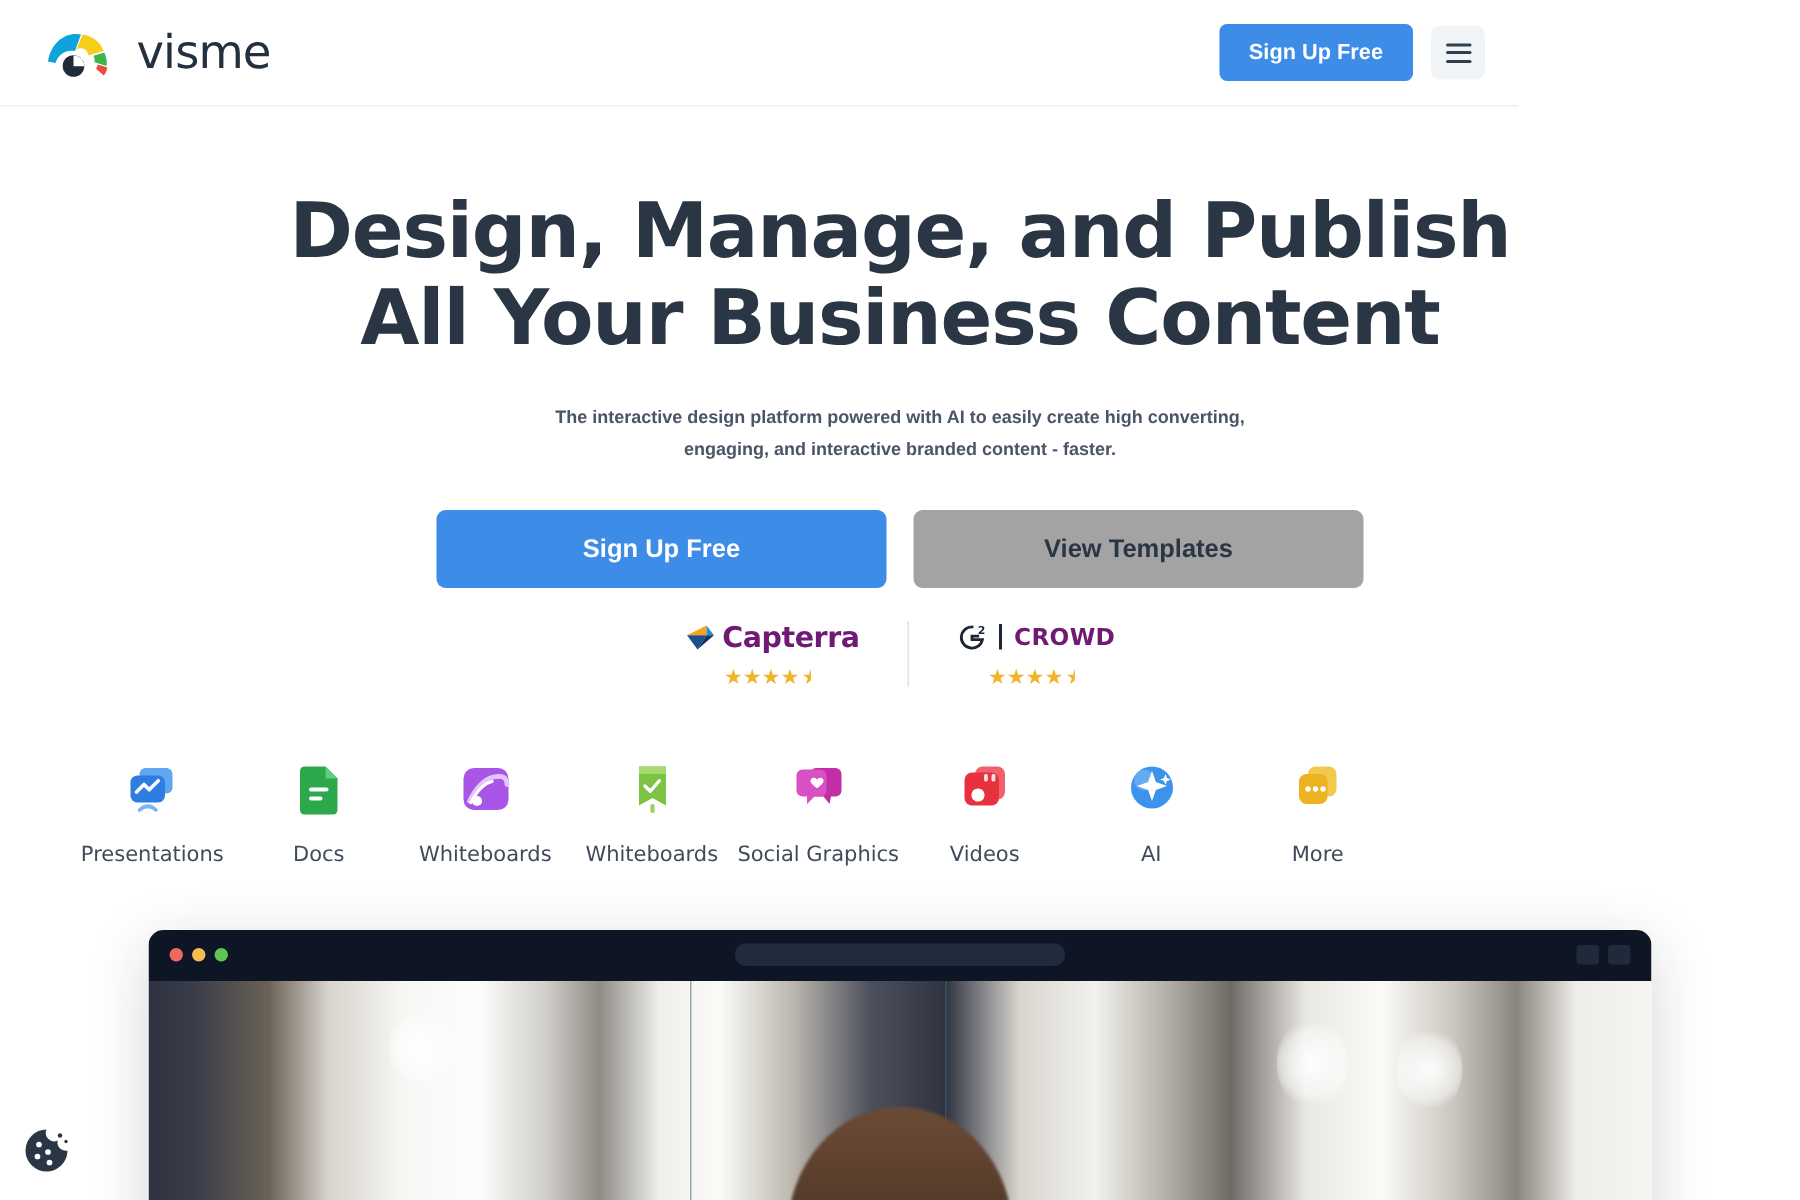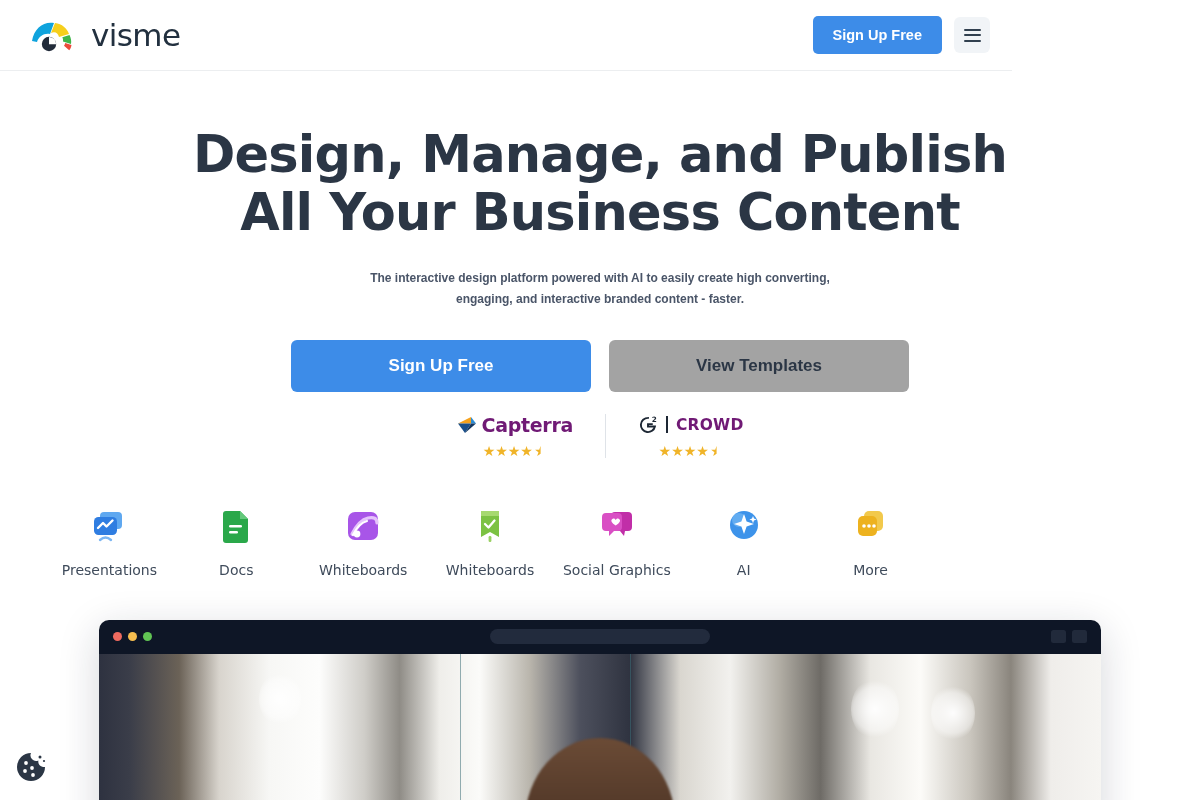--- a/index.html
+++ b/index.html
@@ -364,20 +364,30 @@
     <div class="cat">
       <svg class="cat-ico" viewBox="0 0 44 44">
         <path d="M20 8 h13 a4 4 0 0 1 4 4 v11 a4 4 0 0 1-4 4 h-3 l-1 5 -4-5 h-5 a4 4 0 0 1-4-4 V12 a4 4 0 0 1 4-4 z" fill="#c12ea8"></path>
         <path d="M11 9 h12 a4 4 0 0 1 4 4 v10 a4 4 0 0 1-4 4 h-4 l-5 5 v-5 h-3 a4 4 0 0 1-4-4 V13 a4 4 0 0 1 4-4 z" fill="#d94fc4"></path>
         <path d="M16.8 15.4 c1.2-1.5 3.4-1.1 3.9.6 .5-1.7 2.7-2.1 3.9-.6 1.1 1.4 .2 3.4-3.9 6.1 -4.1-2.7-5-4.7-3.9-6.1 z" fill="#ffffff"></path>
       </svg>
       <span class="cat-label">Social Graphics</span>
     </div>
 
 
+    <div class="cat">
+      <svg class="cat-ico" viewBox="0 0 44 44">
+        <rect x="15" y="7" width="20" height="22" rx="5" fill="#f1616d"></rect>
+        <rect x="8" y="11" width="23" height="22" rx="5" fill="#e8313f"></rect>
+        <rect x="21" y="12" width="2.6" height="5" rx="1.1" fill="#ffffff" opacity=".85"></rect>
+        <rect x="26" y="12" width="2.6" height="5" rx="1.1" fill="#ffffff" opacity=".85"></rect>
+        <circle cx="17" cy="26" r="4.4" fill="#ffffff"></circle>
+      </svg>
+      <span class="cat-label">Videos</span>
+    </div>
 
     <div class="cat">
       <svg class="cat-ico" viewBox="0 0 44 44">
         <circle cx="22" cy="21" r="14" fill="#3d93ea"></circle>
         <circle cx="17" cy="16" r="7" fill="#6fb4f3" opacity=".75"></circle>
         <path d="M22 10 l2.6 7.4 7.4 2.6 -7.4 2.6 -2.6 7.4 -2.6-7.4 -7.4-2.6 7.4-2.6 z" fill="#ffffff"></path>
         <path d="M31 12 l1 2.6 2.6 1 -2.6 1 -1 2.6 -1-2.6 -2.6-1 2.6-1 z" fill="#ffffff"></path>
       </svg>
       <span class="cat-label">AI</span>
     </div>

